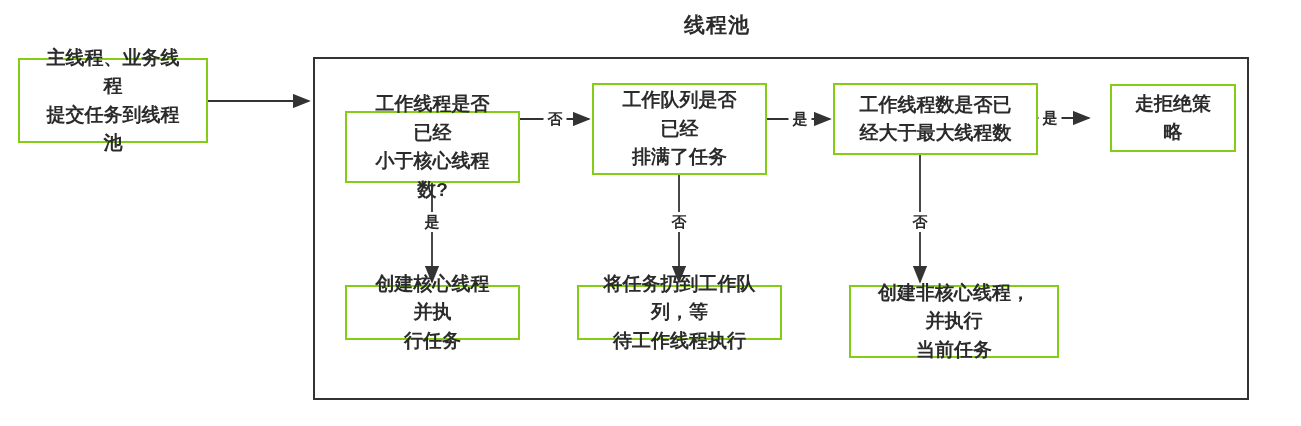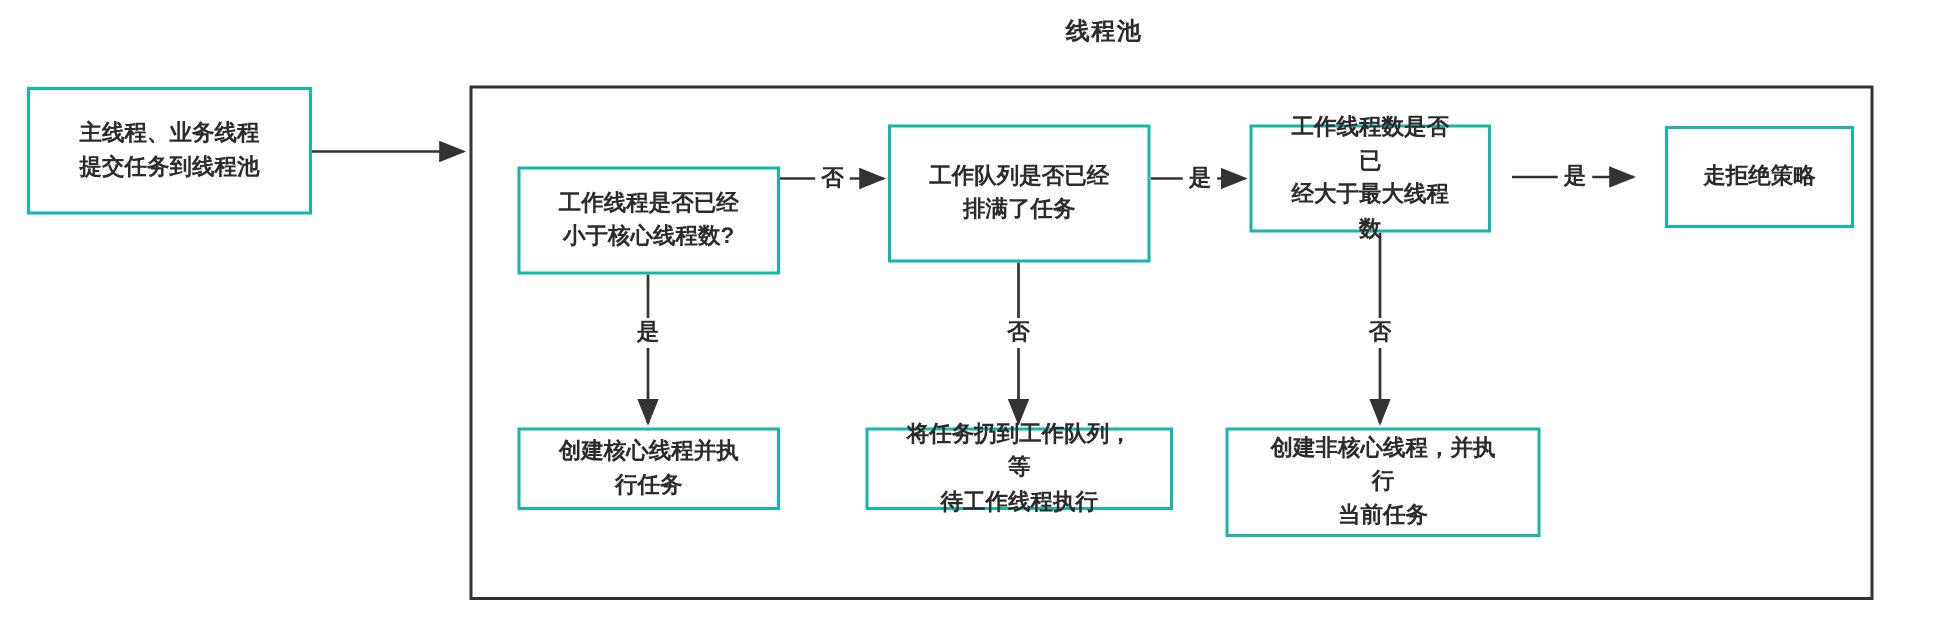--- a/index.html
+++ b/index.html
@@ -11,62 +11,62 @@
     position: relative;
     width: 1301px;
     height: 426px;
     background: #ffffff;
     font-family: "Liberation Sans", "DejaVu Sans", sans-serif;
     color: #2b2b2b;
     overflow: hidden;
   }
   .diagram-title {
     position: absolute;
-    left: 636px;
+    left: 617px;
     top: 11px;
     width: 200px;
     text-align: center;
-    font-size: 16px;
+    font-size: 21px;
     font-weight: bold;
     color: #2b2b2b;
     letter-spacing: 1px;
   }
   .pool-container {
     position: absolute;
     left: 313px;
     top: 57px;
     width: 936px;
     height: 343px;
     border: 2px solid #333333;
     background: transparent;
     box-sizing: border-box;
   }
   .node {
     position: absolute;
-    border: 2px solid #14b8a6;
+    border: 2px solid #84cc16;
     background: #ffffff;
     box-sizing: border-box;
     display: flex;
     align-items: center;
     justify-content: center;
     text-align: center;
-    font-size: 15px;
+    font-size: 19px;
     font-weight: bold;
     line-height: 1.5;
     white-space: pre-line;
     padding: 2px 22px;
   }
   .start-node   { left: 18px;   top: 58px;  width: 190px; height: 85px; }
   .decision-1   { left: 345px;  top: 83px;  width: 175px; height: 72px; margin-top: 28px; }
   .decision-2   { left: 592px;  top: 83px;  width: 175px; height: 92px; }
-  .decision-3   { left: 833px;  top: 83px;  width: 161px; height: 72px; }
+  .decision-3   { left: 833px;  top: 83px;  width: 205px; height: 72px; }
   .reject-node  { left: 1092px; top: 84px;  width: 126px; height: 68px; margin-left: 18px; }
   .action-1     { left: 345px;  top: 285px; width: 175px; height: 55px; }
   .action-2     { left: 577px;  top: 285px; width: 205px; height: 55px; }
-  .action-3     { left: 817px;  top: 285px; width: 210px; height: 73px; }
+  .action-3     { left: 849px;  top: 285px; width: 210px; height: 73px; }
   .connector-layer {
     position: absolute;
     left: 0;
     top: 0;
     width: 1301px;
     height: 426px;
     pointer-events: none;
   }
   .edge-label {
     position: absolute;

